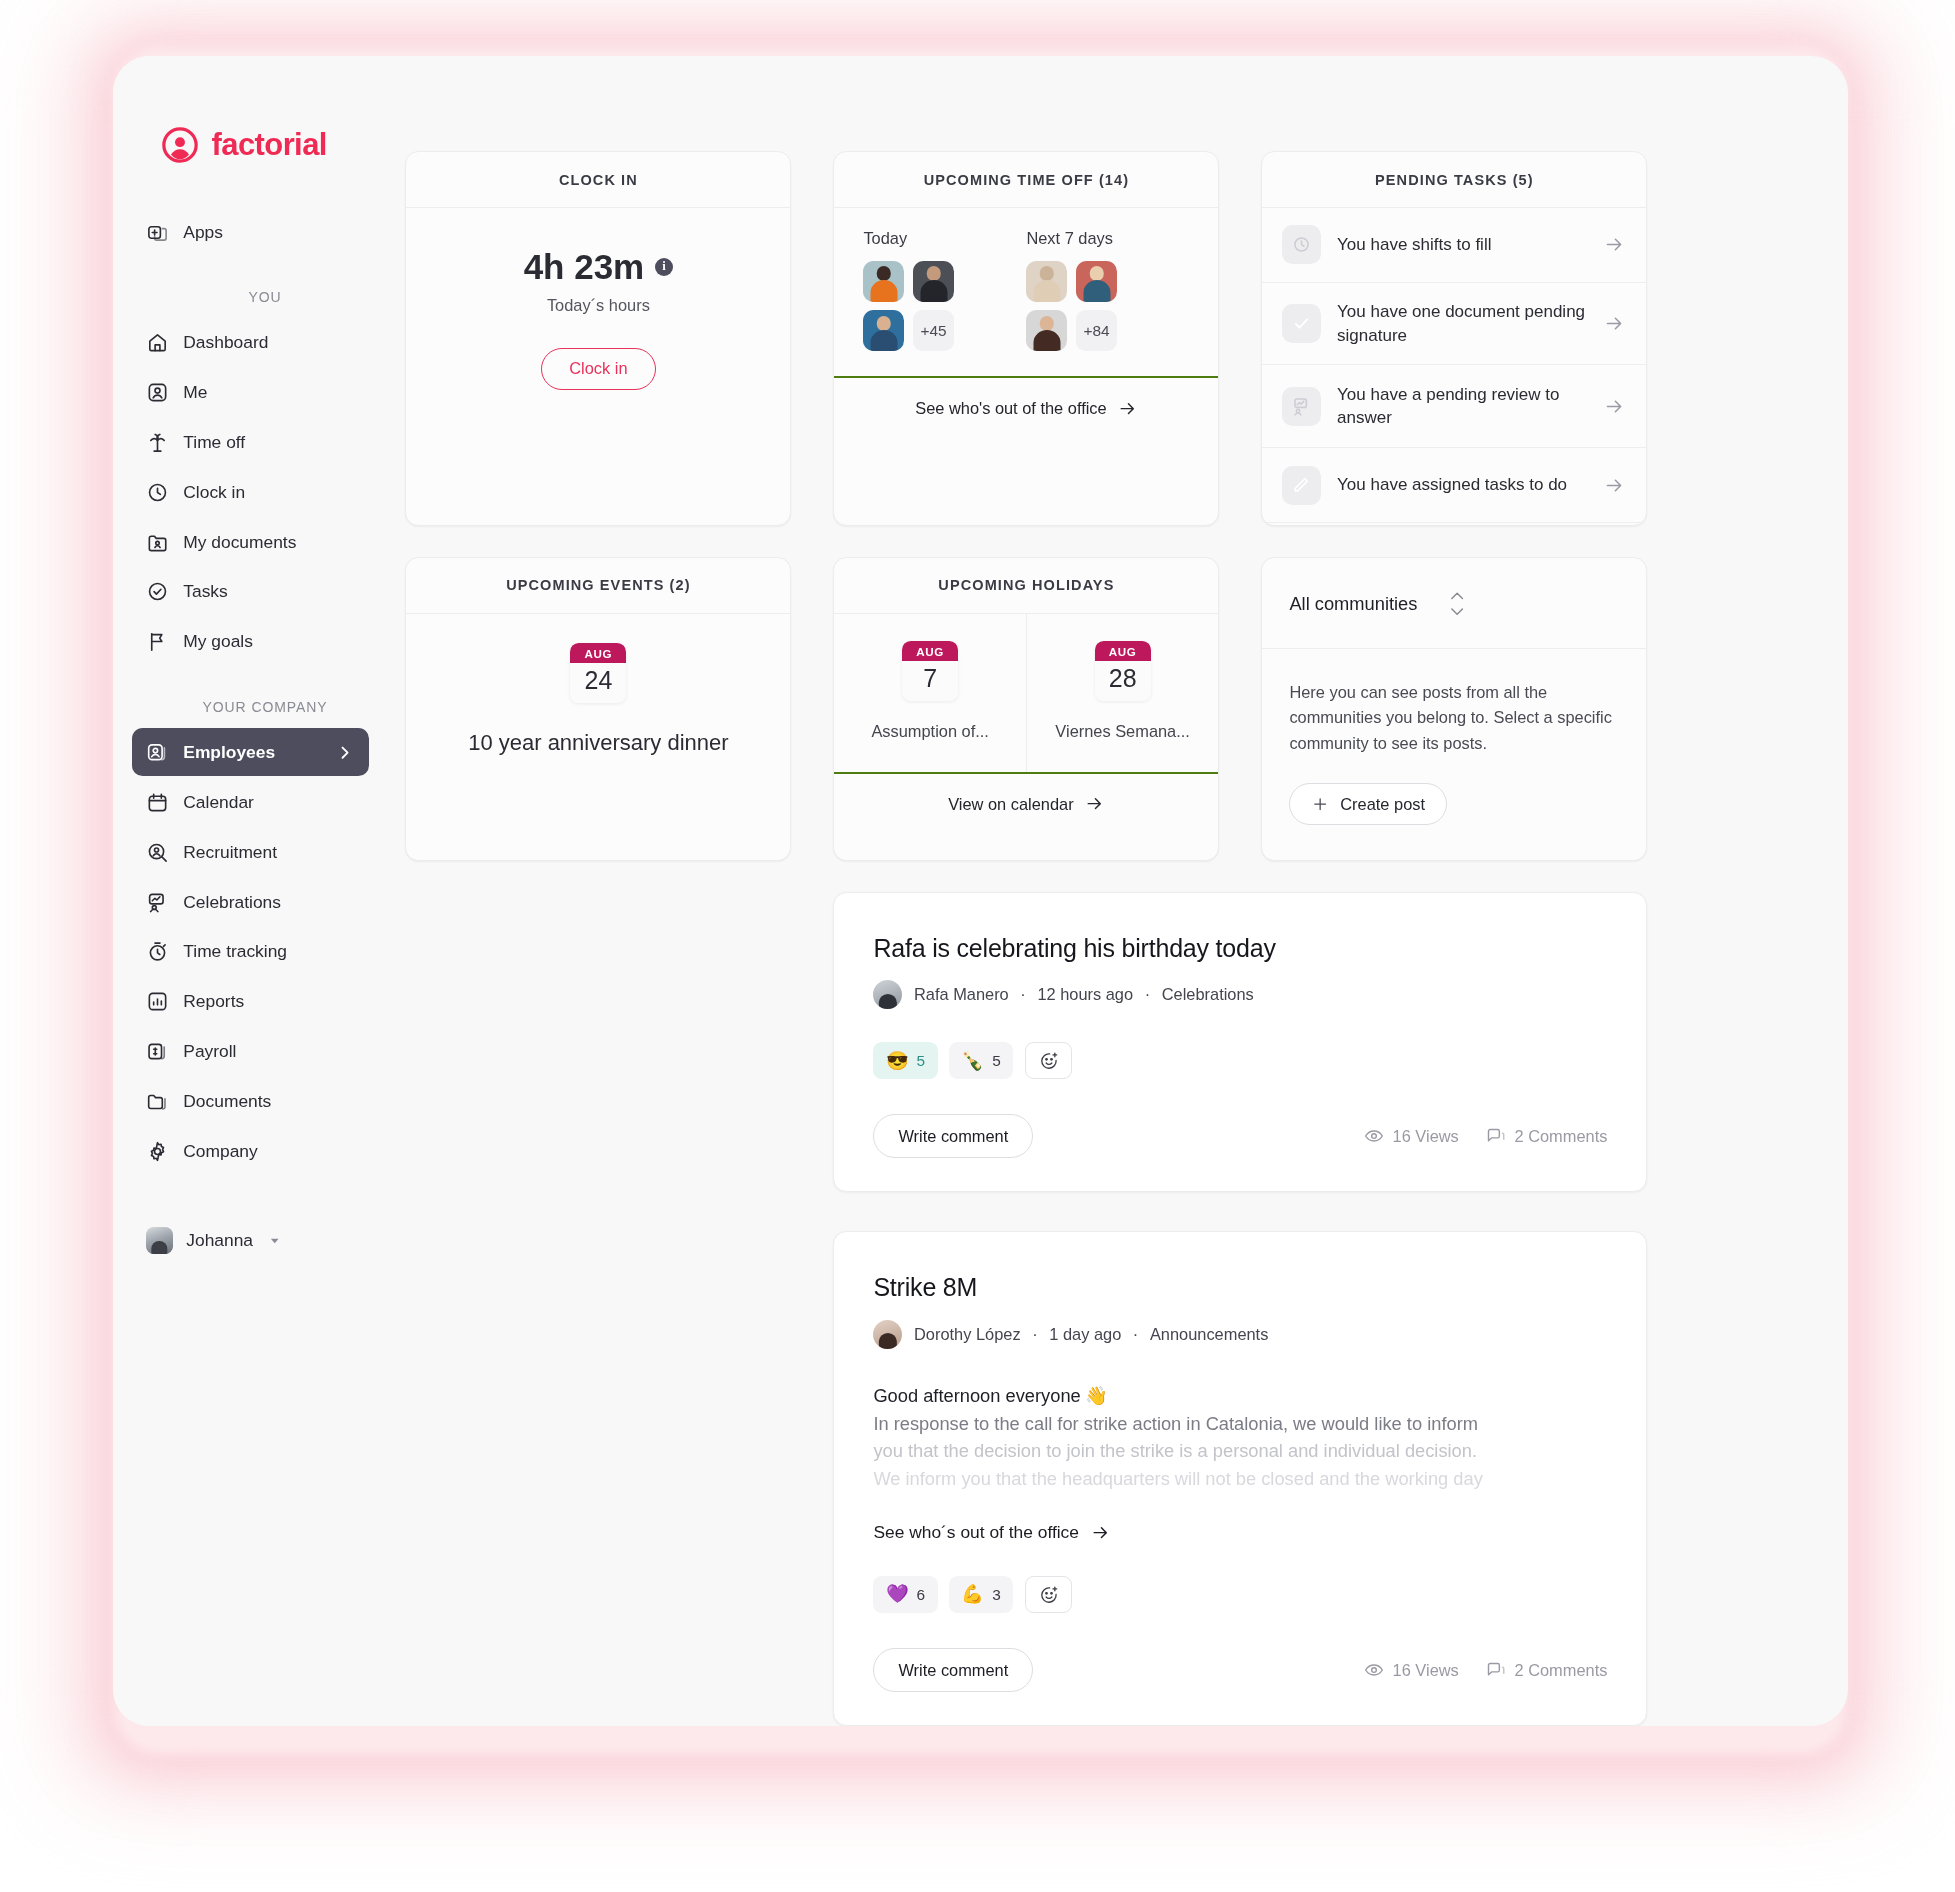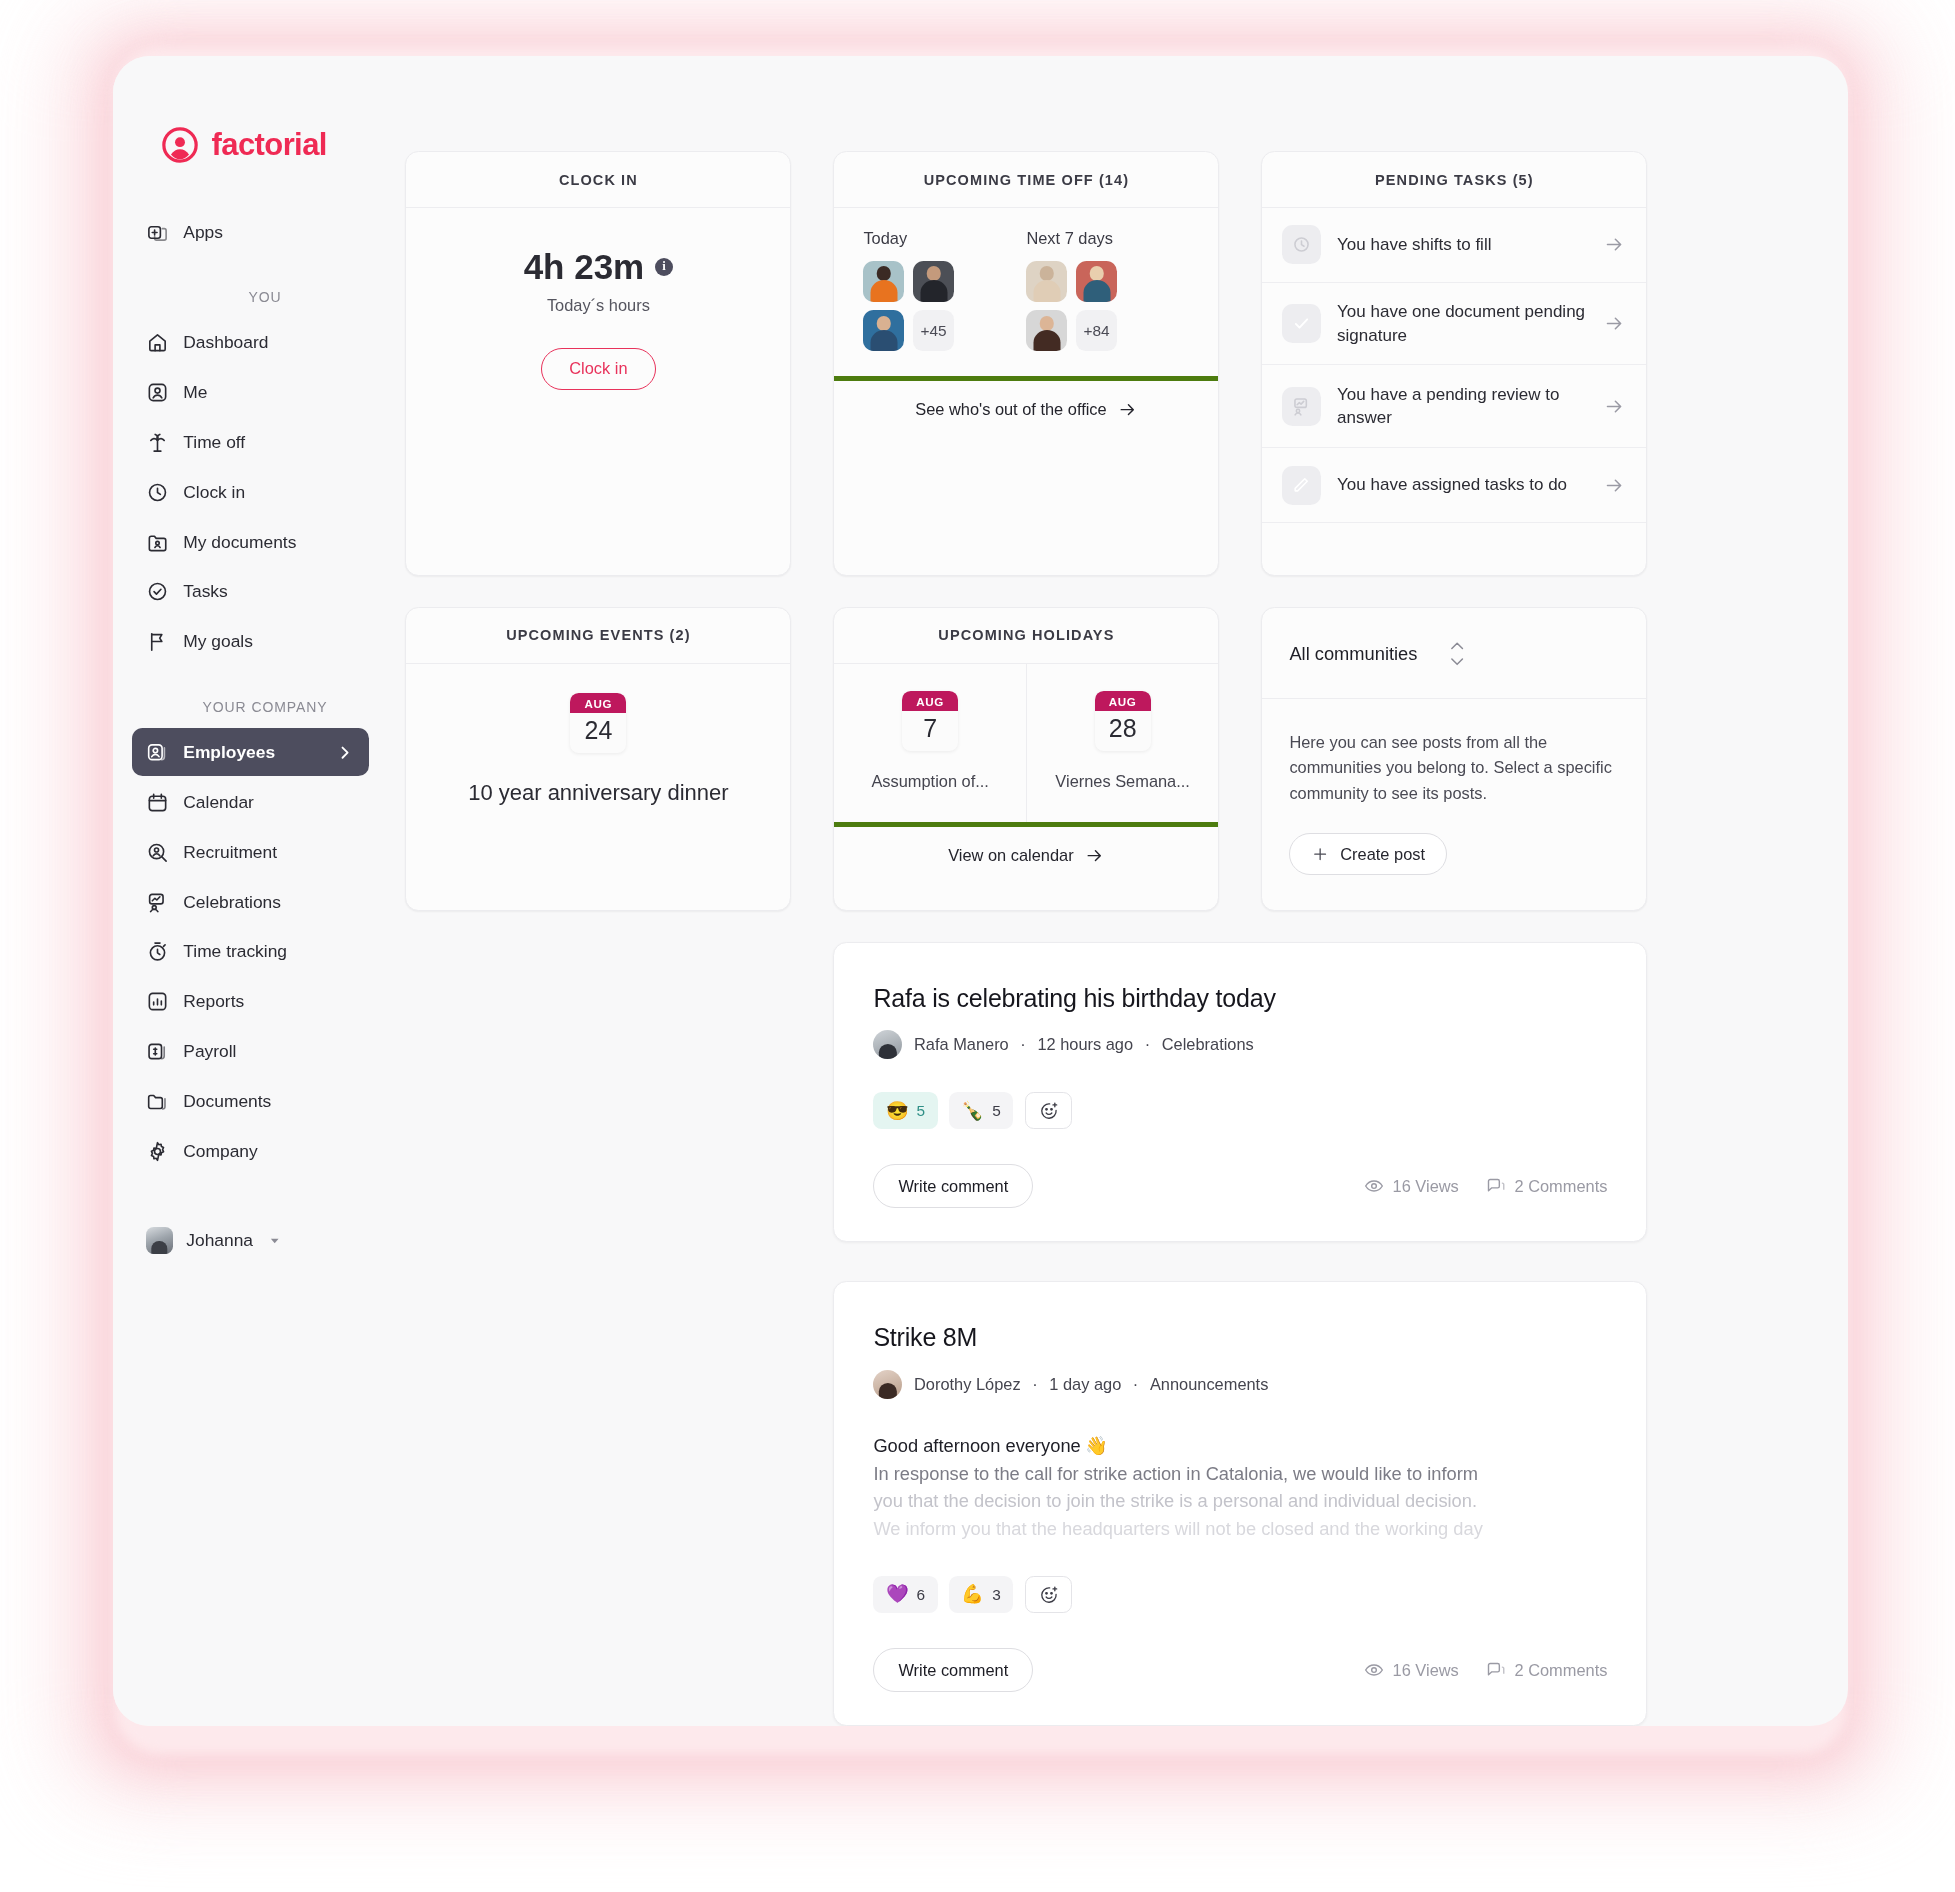--- a/index.html
+++ b/index.html
@@ -111,21 +111,21 @@
     overflow: hidden;
   }
   .card-head {
     height: 56px; display: flex; align-items: center; justify-content: center;
     font-size: 14.5px; font-weight: 700; letter-spacing: 1.1px; color: #3b3b45;
     border-bottom: 1px solid #ededf0;
   }
   .card-foot {
     height: 62px; display: flex; align-items: center; justify-content: center;
     gap: 11.6px; font-size: 16.4px; color: #24242c; cursor: pointer;
-    border-top: 5px solid #4d7c0f;
+    border-top: 2px solid #4d7c0f;
   }
 
   
   .clockin-body { padding: 39px 0 37px; text-align: center; }
   .clock-time { font-size: 35px; font-weight: 700; color: #2b2b33; display:flex; align-items:center; justify-content:center; gap:10.6px; }
   .info-dot { width: 18.3px; height: 18.3px; border-radius: 50%; background: #4d4d5e; color:#fff;
               font-size: 12.6px; font-weight:700; display:flex; align-items:center; justify-content:center; font-family:"Liberation Serif",serif;}
   .clock-sub { font-size: 16.4px; color: #55555f; margin-top: 8.7px; }
   .btn-outline {
     margin: 33px auto 0; display: inline-flex; align-items: center; justify-content: center;
@@ -733,20 +733,28 @@
             <span>1 day ago</span>
             <span>·</span>
             <span>Announcements</span>
           </div>
           <div class="post-body">
             <div>Good afternoon everyone 👋</div>
             <div class="fade-2">In response to the call for strike action in Catalonia, we would like to inform</div>
             <div class="fade-2" style="color:#c3c3ca;">you that the decision to join the strike is a personal and individual decision.</div>
             <div class="fade-3">We inform you that the headquarters will not be closed and the working day</div>
           </div>
+          <div class="post-link">
+            <span>See who´s out of the office</span>
+            <span style="display:flex;">
+              <svg width="19.3" height="19.3" viewBox="0 0 24 24" fill="none" stroke="#1b1b23" stroke-width="1.8" stroke-linecap="round" stroke-linejoin="round">
+                  <path d="M4 12h15M13 6l6 6-6 6"></path>
+                </svg>
+            </span>
+          </div>
           <div class="reactions">
             <span class="chip plain">
               <span class="emo">💜</span>
               <span>6</span>
             </span>
             <span class="chip plain">
               <span class="emo">💪</span>
               <span>3</span>
             </span>
             <span class="chip addbtn">

